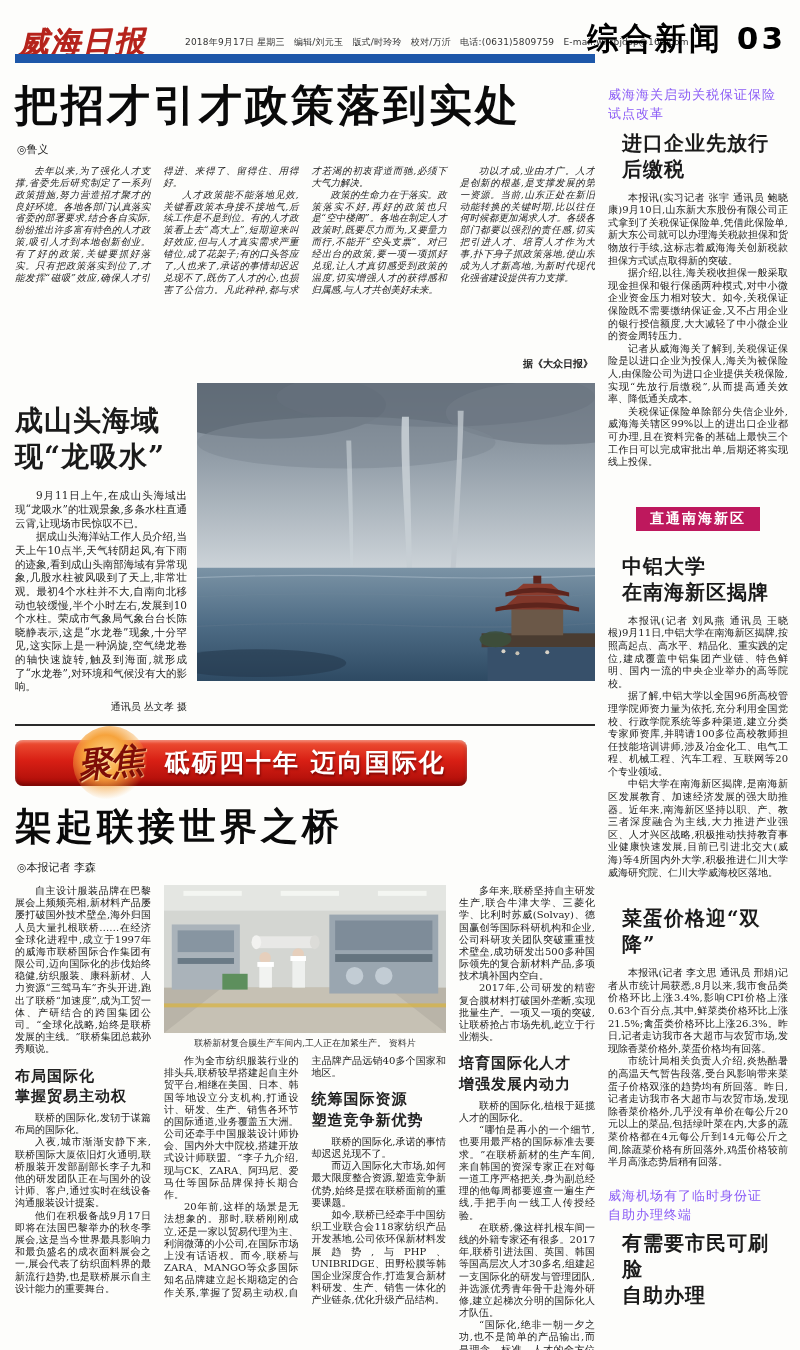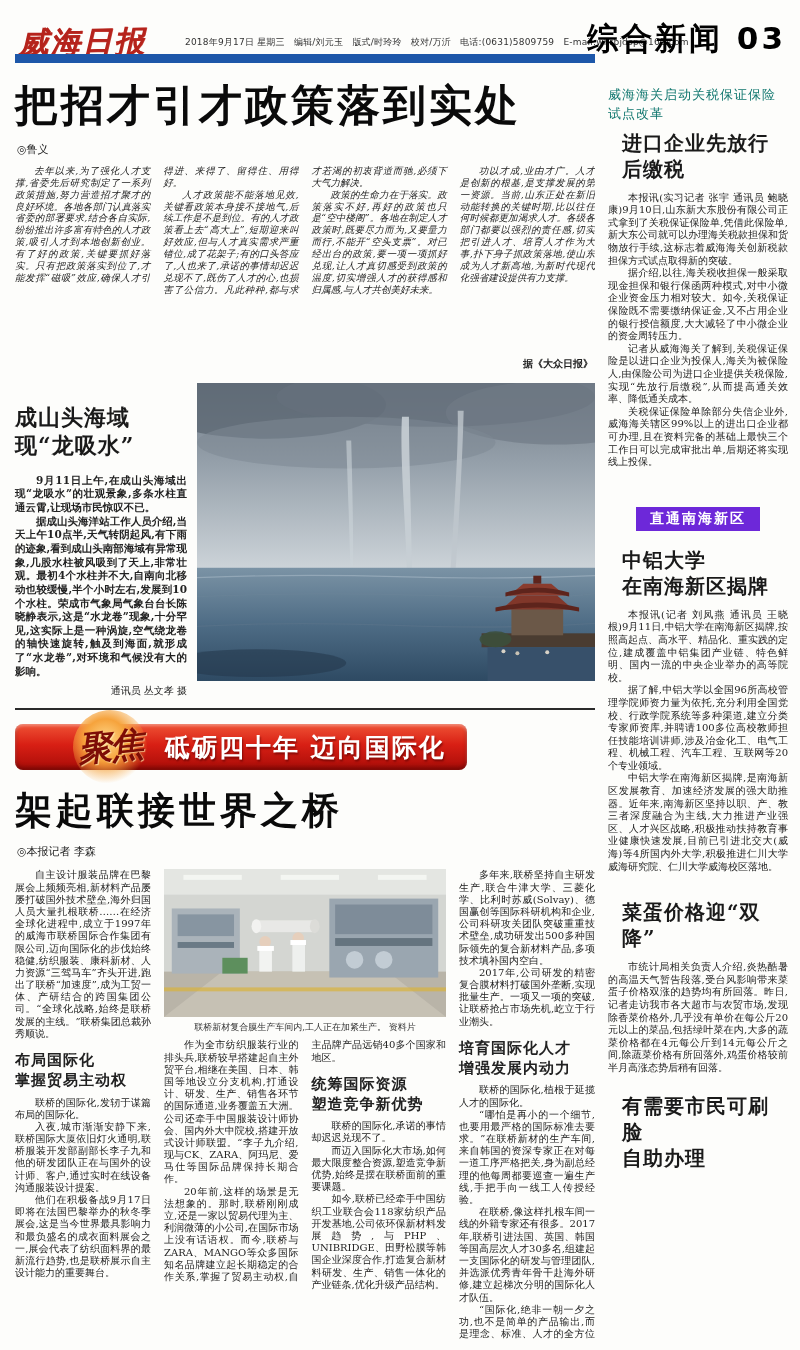--- a/index.html
+++ b/index.html
@@ -46,23 +46,23 @@
   }
   .lead-body p { text-indent:2em; }
   .lead-attrib {
     position:absolute; right:2px; bottom:0; background:#fdfdfb;
     font-size:10px; font-weight:bold; font-style:normal; padding-left:6px;
   }
   
   .ws-section { display:flex; gap:10px; margin-top:12px; padding-bottom:10px;
     border-bottom:2px solid #2a2a2a; }
   .ws-text { width:172px; padding-top:20px; }
-  .ws-title { font-size:22px; font-weight:bold; line-height:1.3; letter-spacing:1px; }
+  .ws-title { font-size:28px; font-weight:bold; line-height:1.3; letter-spacing:1px; }
   .ws-body { margin-top:14px; font-size:10.5px; line-height:1.3; text-align:justify; color:#222; }
-  .ws-body p { text-indent:2em;font-weight:bold; }
+  .ws-body p { text-indent:2em; }
   .ws-credit { margin-top:6px; font-size:10px; text-align:right; }
   .ws-photo { flex:1; height:298px; overflow:hidden; }
   .ws-photo svg { display:block; width:100%; height:100%; }
   
   .banner {
     position:relative; margin-top:14px; width:452px; height:46px;
     border-radius:8px;
     background:linear-gradient(180deg,#ef5335 0%, #d81f14 45%, #a90c08 100%);
     box-shadow:inset 0 2px 3px rgba(255,255,255,.35), inset 0 -3px 4px rgba(60,0,0,.45);
     display:flex; align-items:center;
@@ -96,27 +96,27 @@
   .bb-mid-text {
     flex:1; overflow:hidden; margin-top:4px;
     column-count:2; column-gap:13px;
     font-size:10px; line-height:1.22; text-align:justify; color:#222;
   }
   .subhead {
     font-size:15px; font-weight:bold; line-height:1.35; letter-spacing:1px;
     margin:10px 0 6px 0; text-indent:0 !important; break-inside:avoid;
   }
   
-  .rr-kicker { font-size:13px; line-height:1.45; color:#0f766e; letter-spacing:1px; }
+  .rr-kicker { font-size:13px; line-height:1.45; color:#8b5cf6; letter-spacing:1px; }
   .rr-title  { font-size:20px; font-weight:bold; line-height:1.3; letter-spacing:1px; margin-top:6px;margin-left:14px; }
   .rr-body   { margin-top:10px; font-size:10px; line-height:1.26; text-align:justify; color:#222; }
   .rr-body p { text-indent:2em; }
   .rr-badge {
-    display:inline-block; margin:20px 0 10px 28px; padding:3px 14px;
-    background:#6d28d9; color:#fff; font-size:14px; font-weight:bold;
+    display:inline-block; margin:20px 0 16px 28px; padding:3px 14px;
+    background:#be185d; color:#fff; font-size:14px; font-weight:bold;
     letter-spacing:2px; font-family:"DejaVu Sans", sans-serif;
   }
   .rr-article { margin-bottom:18px; }
   .mt18 { margin-top:18px; } .mt26 { margin-top:26px; }
 </style>
 </head>
 <body>
 
 <div id="page">
 
@@ -303,25 +303,30 @@
       <div class="rr-body">
         <p>本报讯(记者 刘凤燕 通讯员 王晓根)9月11日,中铝大学在南海新区揭牌,按照高起点、高水平、精品化、重实践的定位,建成覆盖中铝集团产业链、特色鲜明、国内一流的中央企业举办的高等院校。</p>
         <p>据了解,中铝大学以全国96所高校管理学院师资力量为依托,充分利用全国党校、行政学院系统等多种渠道,建立分类专家师资库,并聘请100多位高校教师担任技能培训讲师,涉及冶金化工、电气工程、机械工程、汽车工程、互联网等20个专业领域。</p>
         <p>中铝大学在南海新区揭牌,是南海新区发展教育、加速经济发展的强大助推器。近年来,南海新区坚持以职、产、教三者深度融合为主线,大力推进产业强区、人才兴区战略,积极推动扶持教育事业健康快速发展,目前已引进北交大(威海)等4所国内外大学,积极推进仁川大学威海研究院、仁川大学威海校区落地。</p>
       </div>
     </div>
 
     <div class="rr-article mt26">
       <div class="rr-title">菜蛋价格迎“双降”</div>
       <div class="rr-body">
+        <p>本报讯(记者 李文思 通讯员 邢娟)记者从市统计局获悉,8月以来,我市食品类价格环比上涨3.4%,影响CPI价格上涨0.63个百分点,其中,鲜菜类价格环比上涨21.5%;禽蛋类价格环比上涨26.3%。昨日,记者走访我市各大超市与农贸市场,发现除香菜价格外,菜蛋价格均有回落。</p>
         <p>市统计局相关负责人介绍,炎热酷暑的高温天气暂告段落,受台风影响带来菜蛋子价格双涨的趋势均有所回落。昨日,记者走访我市各大超市与农贸市场,发现除香菜价格外,几乎没有单价在每公斤20元以上的菜品,包括绿叶菜在内,大多的蔬菜价格都在4元每公斤到14元每公斤之间,除蔬菜价格有所回落外,鸡蛋价格较前半月高涨态势后稍有回落。</p>
       </div>
     </div>
 
     <div class="rr-article mt18">
+      <div class="rr-kicker">
+        <div>威海机场有了临时身份证</div>
+        <div>自助办理终端</div>
+      </div>
       <div class="rr-title">
         <div>有需要市民可刷脸</div>
         <div>自助办理</div>
       </div>
 
     </div>
 
   </div>
 </div>
 

